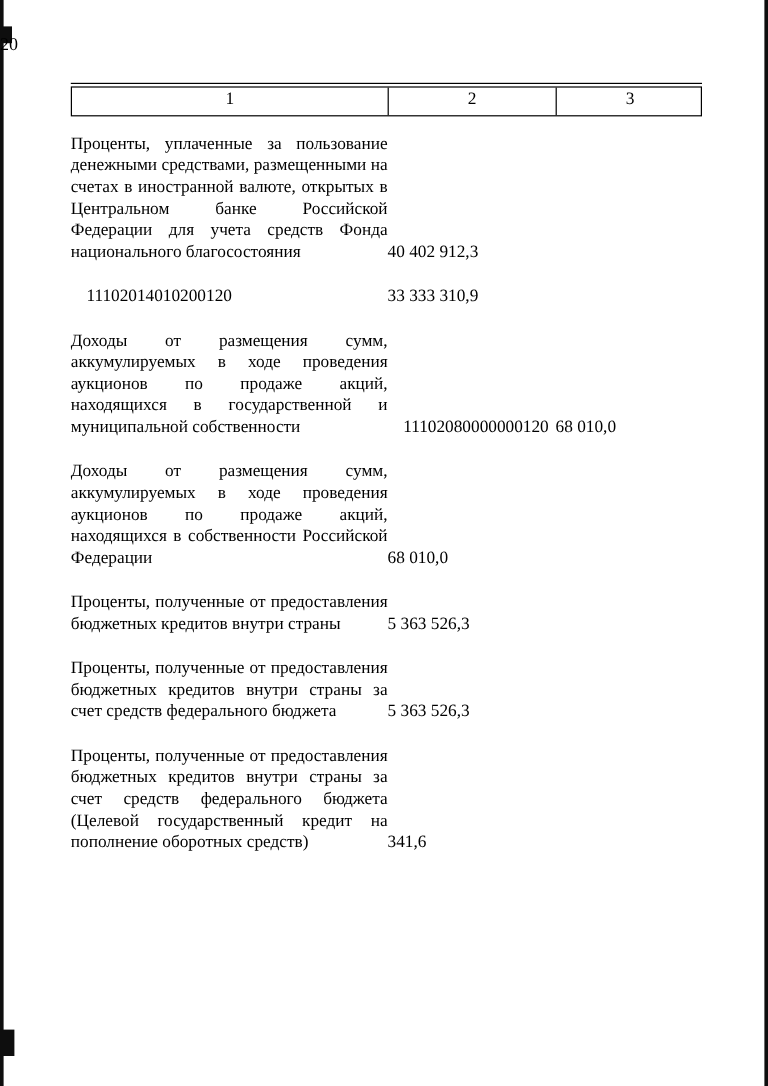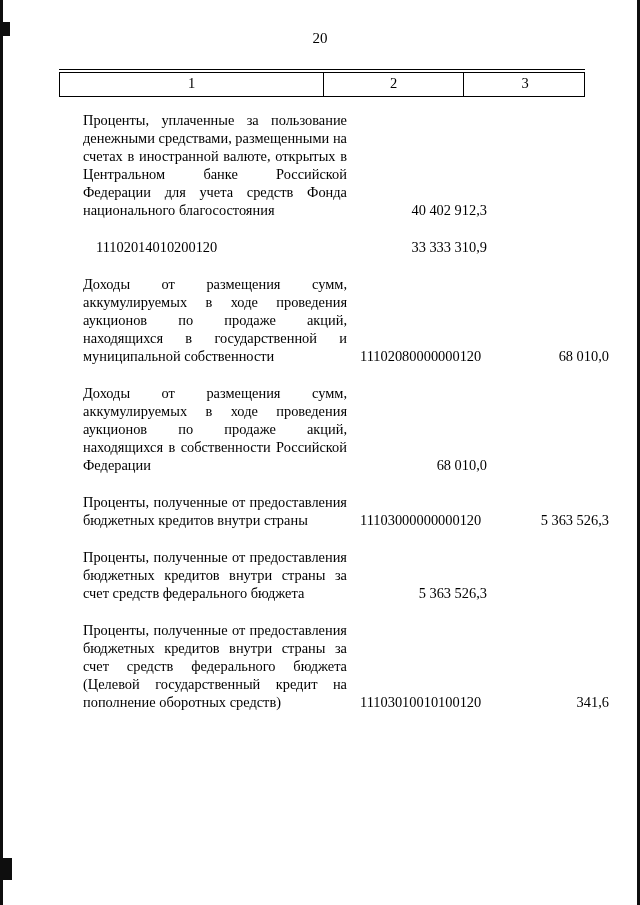--- a/index.html
+++ b/index.html
@@ -13,53 +13,53 @@
   }
   .edge { position: absolute; top: 0; bottom: 0; width: 3px; background: #0e0e0e; }
   .edge.left { left: 0; }
   .edge.right { right: 0; }
   .artifact { position: absolute; background: #0e0e0e; }
   .artifact.a1 { left: 0; top: 22px; width: 10px; height: 14px; }
   .artifact.a2 { left: 0; top: 858px; width: 12px; height: 22px; }
 
   .page-number {
     position: absolute; top: 30px; left: 0; right: 0;
-    text-align: center; font-size: 15px;
+    text-align: left; font-size: 15px;
   }
 
   .table-wrap {
     position: absolute; left: 59px; top: 69px; width: 526px;
   }
   .header-topline { border-top: 1.5px solid #000; margin-bottom: 2px; }
   .header-row {
     display: grid;
     grid-template-columns: 264px 140px 122px;
     border: 1px solid #000;
     box-sizing: border-box;
   }
   .header-cell {
     text-align: center;
     font-size: 14.5px;
     padding: 2px 0 4px 0;
     border-right: 1px solid #000;
   }
   .header-cell:last-child { border-right: none; }
 
-  .table-body { margin-top: 14px; margin-left: 24px; }
+  .table-body { margin-top: 14px; }
   .row {
     display: grid;
     grid-template-columns: 264px 140px 122px;
     align-items: end;
     margin-bottom: 19px;
     font-size: 14.4px;
     line-height: 18px;
   }
   .cell-text { text-align: justify; }
   .cell-code { padding-left: 13px; white-space: nowrap; }
-  .cell-amount { text-align: right; white-space: nowrap; }
+  .cell-amount { white-space: nowrap; }
 </style>
 </head>
 <body>
 
 <div>
   <div class="edge left"></div>
   <div class="edge right"></div>
   <div class="artifact a1"></div>
   <div class="artifact a2"></div>
 
@@ -89,29 +89,27 @@
     <div class="cell-amount">68 010,0</div>
   </div>
 
   <div class="row">
     <div class="cell-text">Доходы от размещения сумм, аккумулируемых в ходе проведения аукционов по продаже акций, находящихся в собственности Российской Федерации</div>
     <div class="cell-amount">68 010,0</div>
   </div>
 
   <div class="row">
     <div class="cell-text">Проценты, полученные от предоставления бюджетных кредитов внутри страны</div>
-    <div class="cell-code">11103000000000120</div>
     <div class="cell-amount">5 363 526,3</div>
   </div>
 
   <div class="row">
     <div class="cell-text">Проценты, полученные от предоставления бюджетных кредитов внутри страны за счет средств федерального бюджета</div>
     <div class="cell-amount">5 363 526,3</div>
   </div>
 
   <div class="row">
     <div class="cell-text">Проценты, полученные от предоставления бюджетных кредитов внутри страны за счет средств федерального бюджета (Целевой государственный кредит на пополнение оборотных средств)</div>
-    <div class="cell-code">11103010010100120</div>
     <div class="cell-amount">341,6</div>
   </div>
 </div>
   </div>
 </div>
 
 </body></html>

